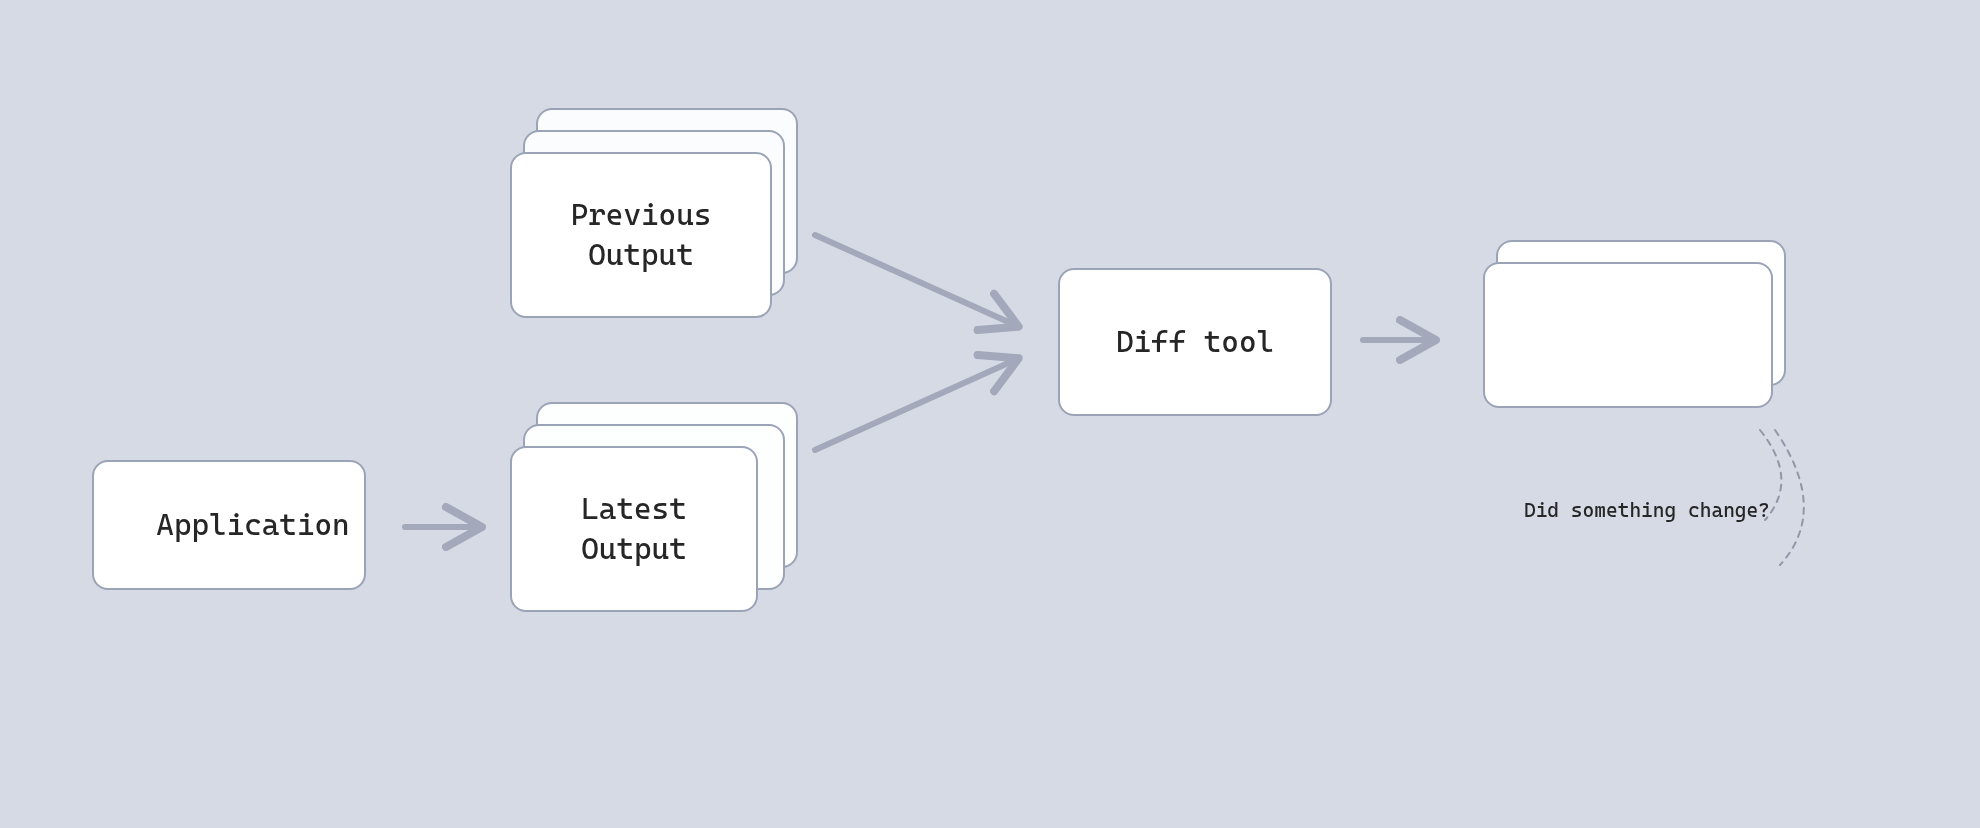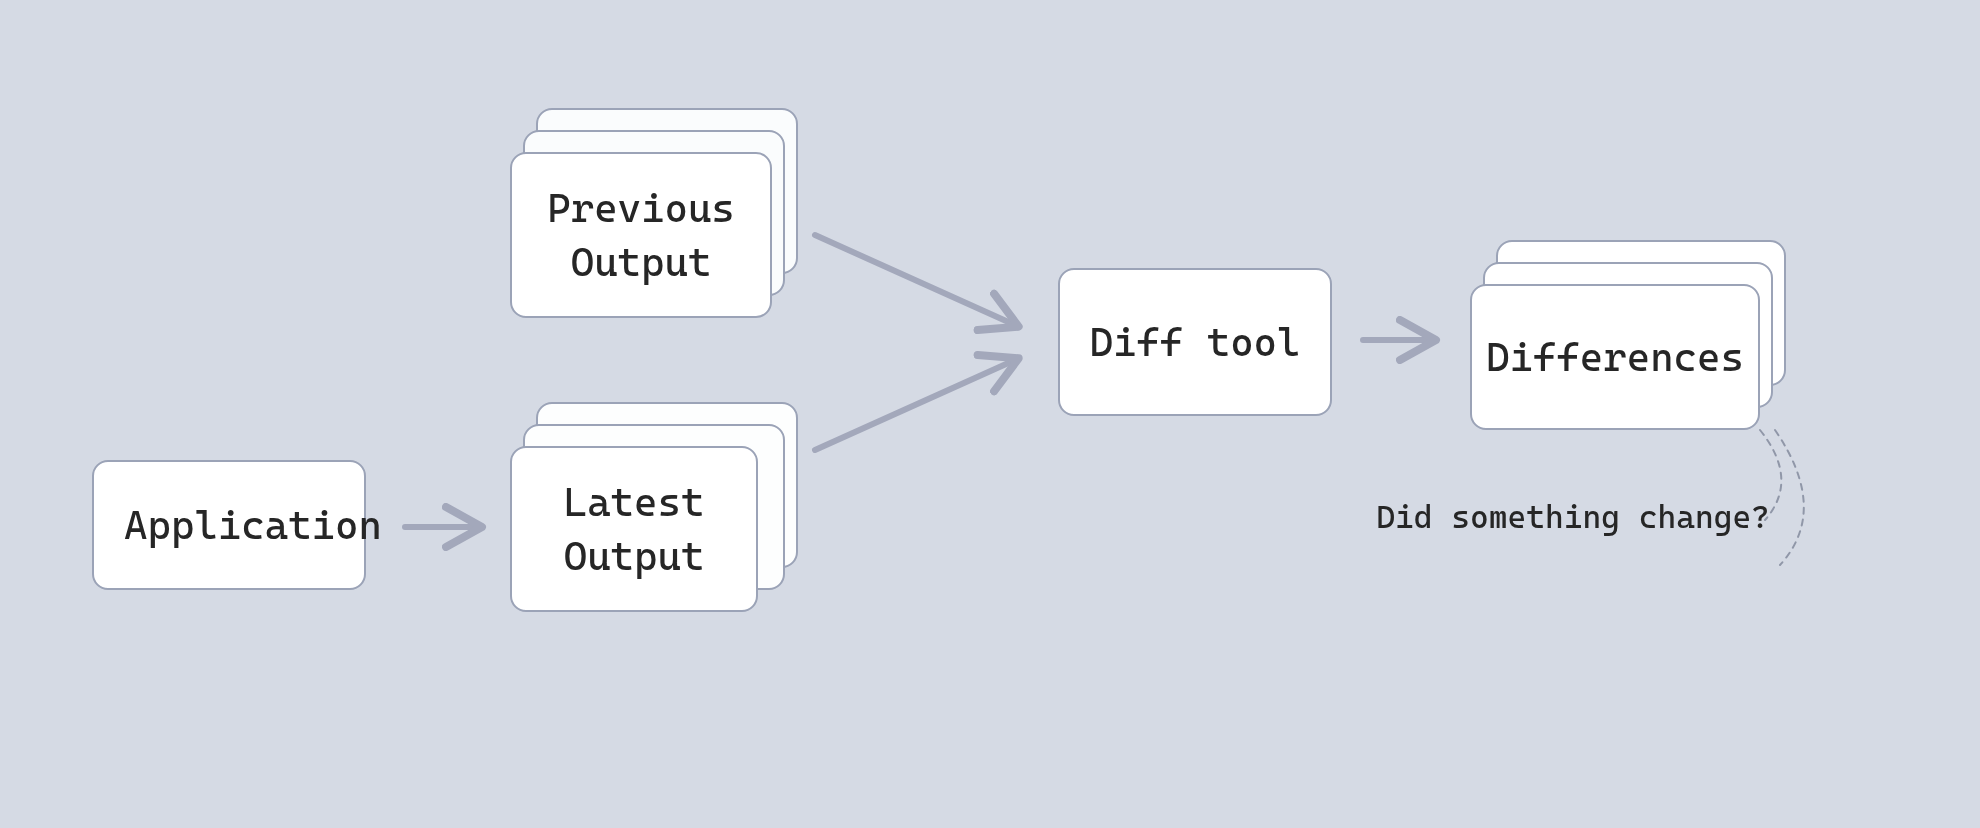--- a/index.html
+++ b/index.html
@@ -19,21 +19,21 @@
   }
   .node {
     position: absolute;
     background: #fff;
     border: 2.5px solid #9ba3b7;
     border-radius: 16px;
     display: flex;
     align-items: center;
     justify-content: center;
     text-align: center;
-    font-size: 40px;
+    font-size: 30px;
     line-height: 1.35;
     pointer-events: none;
   }
   
   .stack-back {
     position: absolute;
     background: #fff;
     border: 2.5px solid #9ba3b7;
     border-radius: 16px;
     pointer-events: none;
@@ -41,21 +41,21 @@
   .arrow-svg {
     position: absolute;
     left: 0; top: 0;
     width: 1980px;
     height: 828px;
     pointer-events: none;
     overflow: visible;
   }
   .annotation {
     position: absolute;
-    font-size: 32px;
+    font-size: 20px;
     color: #262626;
     text-align: right;
     white-space: nowrap;
     pointer-events: none;
   }
 </style>
 </head>
 <body>
 
 <div class="stage">
@@ -96,19 +96,16 @@
     <span style="white-space:pre-line;">Latest
 Output</span>
   </div>
 
   <div class="node" style="left:1058px; top:268px; width:274px; height:148px;">
     <span>Diff tool</span>
   </div>
 
   <div class="stack-back" style="left:1496px; top:240px; width:290px; height:146px;"></div>
   <div class="stack-back" style="left:1483px; top:262px; width:290px; height:146px;"></div>
-  <div class="node" style="left:1470px; top:284px; width:290px; height:146px;">
-    <span>Differences</span>
-  </div>
 
   <div class="annotation" style="right:210px; top:498px;">Did something change?</div>
 
 </div>
 
 </body></html>

